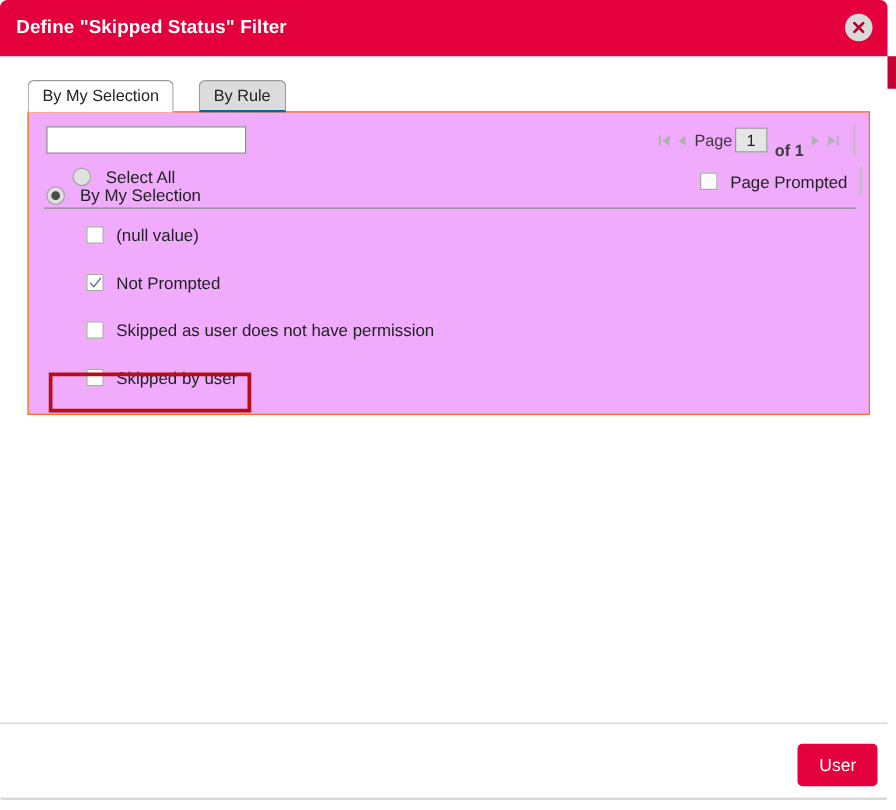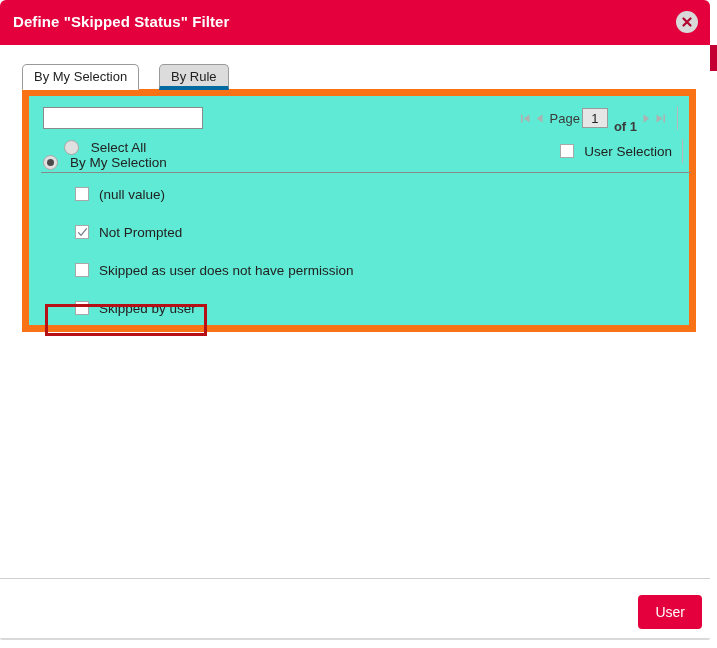--- a/index.html
+++ b/index.html
@@ -95,34 +95,34 @@
   }
   .tab.active {
     left: 0;
     background: #ffffff;
     border-bottom: 1px solid #ffffff;
     z-index: 3;
   }
   .tab.inactive {
     left: 137px;
     background: #dcdcdc;
-    border-bottom: 4px solid #0369a1;
+    border-bottom: 2px solid #0369a1;
     z-index: 2;
   }
 
   
   .panel {
     position: absolute;
     left: 22px;
     top: 89px;
     width: 674px;
     height: 243px;
     box-sizing: border-box;
-    border: 7px solid #f97316;
-    background: #5eead4;
+    border: 1px solid #f97316;
+    background: #f0abfc;
   }
 
   
   .search-input {
     position: absolute;
     left: 14px;
     top: 11px;
     width: 160px;
     height: 22px;
     box-sizing: border-box;
@@ -414,21 +414,21 @@
         <span class="radio-label">Select All</span>
       </div>
       <div class="radio-item">
         <span class="radio checked"></span>
         <span class="radio-label">By My Selection</span>
       </div>
     </div>
 
     <div class="user-prompted">
       <span class="cbox"></span>
-      <span class="cbox-label">User Selection</span>
+      <span class="cbox-label">Page Prompted</span>
       <div class="up-divider"></div>
     </div>
 
     <div class="separator"></div>
 
     <div class="option-list">
 
       <div class="option-row">
         <span class="cbox"></span>
         <span class="cbox-label">(null value)</span>

